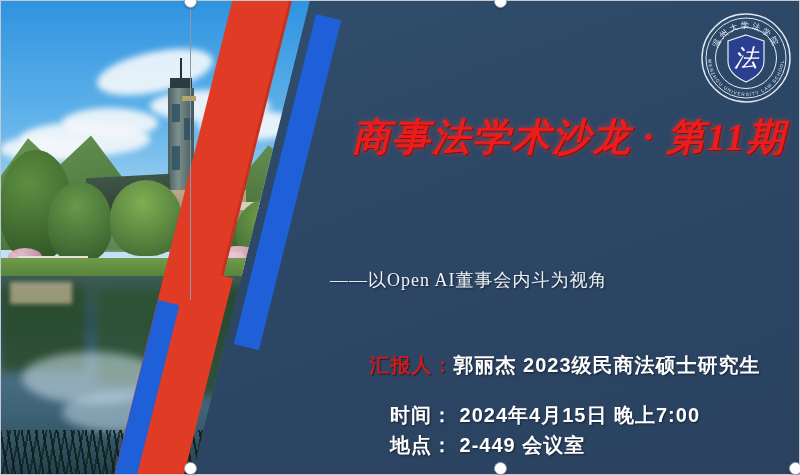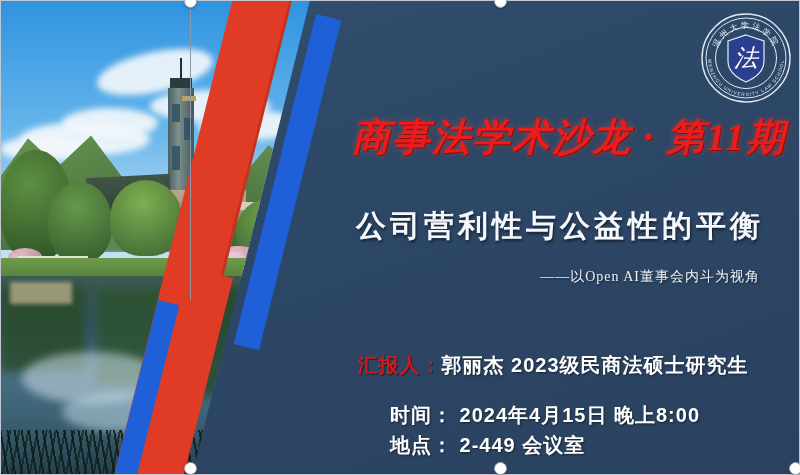--- a/index.html
+++ b/index.html
@@ -201,27 +201,27 @@
   }
   .t-main {
     position:absolute; left:330px; top:206px; width:460px;
     color:#f4f7fb; font-size:30px; font-weight:bold; letter-spacing:4px;
     font-family:"Liberation Serif","DejaVu Serif",serif;
     text-align:center; white-space:nowrap;
     text-shadow:1px 2px 3px rgba(0,0,0,.55);
   }
   .t-sub {
     position:absolute; left:330px; top:268px; width:460px;
-    color:#eef3f8; font-size:14px; letter-spacing:1px;
+    color:#eef3f8; font-size:18px; letter-spacing:1px;
     font-family:"Liberation Serif","DejaVu Serif",serif;
-    text-align:right; padding-right:30px; white-space:nowrap;
+    padding-right:30px; white-space:nowrap;
     text-shadow:1px 1px 2px rgba(0,0,0,.5);
   }
   .t-speaker {
-    position:absolute; left:328px; top:352px; width:450px;
+    position:absolute; left:340px; top:352px; width:450px;
     font-size:20px; font-weight:bold; letter-spacing:1px; white-space:nowrap;
     text-align:center;
   }
   .t-speaker .lbl { color:#d31a1a; text-shadow:1px 1px 1px rgba(0,0,0,.5); }
   .t-speaker .val { color:#ffffff; text-shadow:1px 1px 2px rgba(0,0,0,.5); }
 
   .t-time {
     position:absolute; left:390px; top:402px; width:400px;
     color:#ffffff; font-size:20px; font-weight:bold; letter-spacing:1px;
     white-space:nowrap; text-shadow:1px 1px 2px rgba(0,0,0,.5);
@@ -325,29 +325,28 @@
       <text font-size="4.6" fill="#dbe4ee" letter-spacing="1.1" font-family="'Liberation Sans','DejaVu Sans',sans-serif">
         <textPath href="#arcBot" startOffset="50%" text-anchor="middle">WENZHOU UNIVERSITY  LAW SCHOOL</textPath>
       </text>
       <path d="M46 23 L64 29 L64 49 Q64 62 46 70 Q28 62 28 49 L28 29 Z" fill="#2a3f8f" stroke="#e6edf5" stroke-width="1.2"></path>
       <text x="46" y="54" font-size="24" fill="#ffffff" text-anchor="middle" font-family="'Liberation Serif','DejaVu Serif',serif" font-style="italic">法</text>
     </svg>
   </div>
 
   <div class="t-series">商事法学术沙龙 · 第11期</div>
 
-  <div class="t-main">公司营利性与公益性的平衡</div>
 
   <div class="t-sub">——以Open AI董事会内斗为视角</div>
 
   <div class="t-speaker">
     <span class="lbl">汇报人：</span><span class="val">郭丽杰  2023级民商法硕士研究生</span>
   </div>
 
-  <div class="t-time">时间： 2024年4月15日  晚上8:00</div>
+  <div class="t-time">时间： 2024年4月15日  晚上7:00</div>
 
   <div class="t-place">地点： 2-449 会议室</div>
 
   <div class="sel-frame"></div>
   <div class="rot-stem" style="left:190px; top:0px; height:300px;"></div>
   <div class="handle" style="left:184px; top:-5px;"></div>
   <div class="handle" style="left:494px; top:-5px;"></div>
   <div class="handle" style="left:184px; top:462px;"></div>
   <div class="handle" style="left:494px; top:462px;"></div>
   <div class="handle" style="left:789px; top:462px;"></div>

